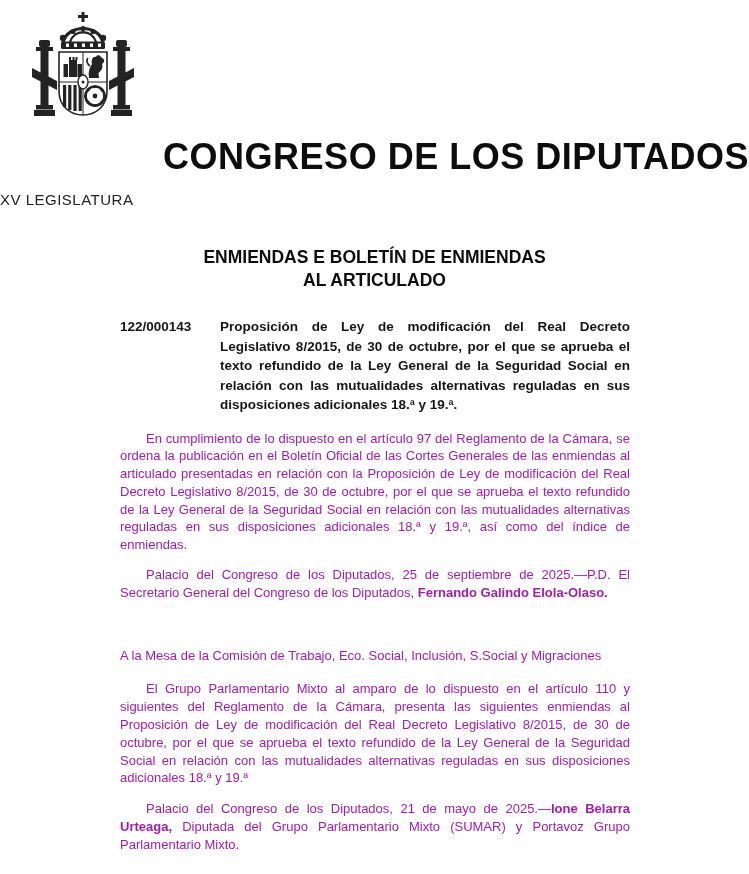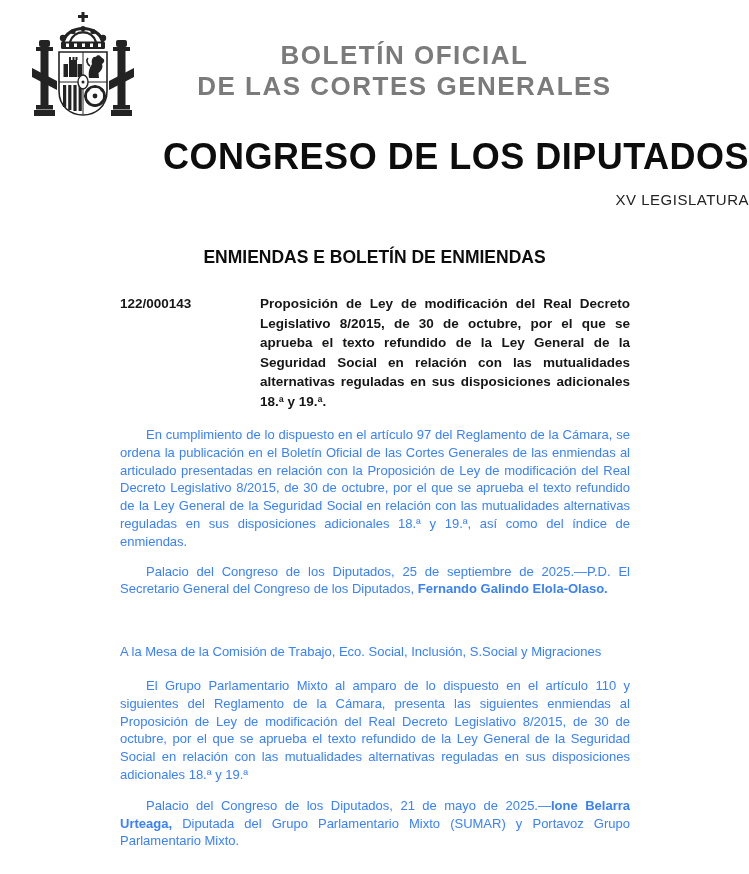--- a/index.html
+++ b/index.html
@@ -8,36 +8,36 @@
     font-family:"Liberation Sans", sans-serif; color:#161616; overflow:hidden;
   }
   
   .masthead { position:relative; height:124px; }
   .coat { position:absolute; left:30px; top:12px; width:106px; height:112px; }
   .masthead-text { text-align:center; padding:40px 0 0 60px; color:#7b7b7b;
     font-weight:bold; font-size:26px; letter-spacing:1.5px; line-height:31px; }
   
   .congress { text-align:right; font-size:36px; font-weight:bold; letter-spacing:0.5px;
     margin:12px 0 0 0; color:#0d0d0d; }
-  .legislature { text-align:right; font-size:15px; letter-spacing:0.5px; margin-top:13px; color:#222; }
+  .legislature { text-align:left; font-size:15px; letter-spacing:0.5px; margin-top:13px; color:#222; }
   
   .meta-bar { margin:10px 28px 0 28px; border-top:2px solid #3c3c3c; border-bottom:2px solid #3c3c3c;
     padding:3px 2px 5px 2px; display:flex; align-items:flex-end;
     font-weight:bold; font-size:12.5px; line-height:15px; color:#111; }
   .meta-left  { flex:1.2; }
   .meta-date  { flex:1; text-align:center; }
   .meta-right { flex:1.2; display:flex; justify-content:flex-end; gap:48px; }
   
   .doc-heading { text-align:center; font-size:17.5px; font-weight:bold; line-height:23px;
     margin:38px 0 0 0; color:#0d0d0d; }
   .content { margin:0 119px 0 120px; }
   .item { display:flex; margin-top:25px; font-weight:bold; font-size:13.5px; line-height:19.5px; }
   .item-ref { width:100px; flex:0 0 100px; }
-  .item-title { flex:1; text-align:justify;margin-left:40px; }
-  .para { font-size:13px; line-height:17.8px; text-align:justify; margin:0; color:#3b82f6; }
+  .item-title { flex:1; text-align:justify; }
+  .para { font-size:13px; line-height:17.8px; text-align:justify; margin:0; color:#a21caf; }
   .para.indent { text-indent:26px; }
   .para .b { font-weight:bold; }
   .gap-first  { margin-top:15px; }
   .gap-none   { margin-top:12px; }
   .gap-large  { margin-top:45px; }
   .gap-medium { margin-top:16px; }
   .gap-small  { margin-top:13px; }
   svg .ink { fill:#232323; }
   svg .ink-line { stroke:#232323; fill:none; }
 </style>
@@ -109,33 +109,30 @@
         <circle class="ink" cx="72" cy="90" r="1.6"></circle>
         <circle class="ink" cx="65" cy="93.5" r="1.6"></circle>
         <circle class="ink" cx="58" cy="90" r="1.6"></circle>
         <circle class="ink" cx="55.5" cy="84" r="1.6"></circle>
         <circle class="ink" cx="58" cy="78" r="1.6"></circle>
 
         <ellipse cx="53" cy="70" rx="5" ry="7" fill="#ffffff" stroke="#232323" stroke-width="1.4"></ellipse>
         <circle class="ink" cx="53" cy="70" r="1.5"></circle>
       </svg>
     </div>
-    <div class="masthead-text">
-      <div>BOLETÍN OFICIAL</div>
-      <div>DE LAS CORTES GENERALES</div>
-    </div>
   </header>
 
   <h1 class="congress">CONGRESO DE LOS DIPUTADOS</h1>
   <div class="legislature">XV LEGISLATURA</div>
 
 
   <main>
     <h2 class="doc-heading">
       <div>ENMIENDAS E BOLETÍN DE ENMIENDAS</div>
+      <div>AL ARTICULADO</div>
     </h2>
 
     <div class="content">
       <div class="item">
         <div class="item-ref">122/000143</div>
         <div class="item-title">Proposición de Ley de modificación del Real Decreto Legislativo 8/2015, de 30 de octubre, por el que se aprueba el texto refundido de la Ley General de la Seguridad Social en relación con las mutualidades alternativas reguladas en sus disposiciones adicionales 18.ª y 19.ª.</div>
       </div>
       <div id="paragraphs">
           <p class="para indent gap-first"><span>En cumplimiento de lo dispuesto en el artículo 97 del Reglamento de la Cámara, se ordena la publicación en el Boletín Oficial de las Cortes Generales de las enmiendas al articulado presentadas en relación con la Proposición de Ley de modificación del Real Decreto Legislativo 8/2015, de 30 de octubre, por el que se aprueba el texto refundido de la Ley General de la Seguridad Social en relación con las mutualidades alternativas reguladas en sus disposiciones adicionales 18.ª y 19.ª, así como del índice de enmiendas.</span></p>
           <p class="para indent gap-none"><span>Palacio del Congreso de los Diputados, 25 de septiembre de 2025.—P.D. El Secretario General del Congreso de los Diputados, </span><span class="b">Fernando Galindo Elola-Olaso.</span></p>

